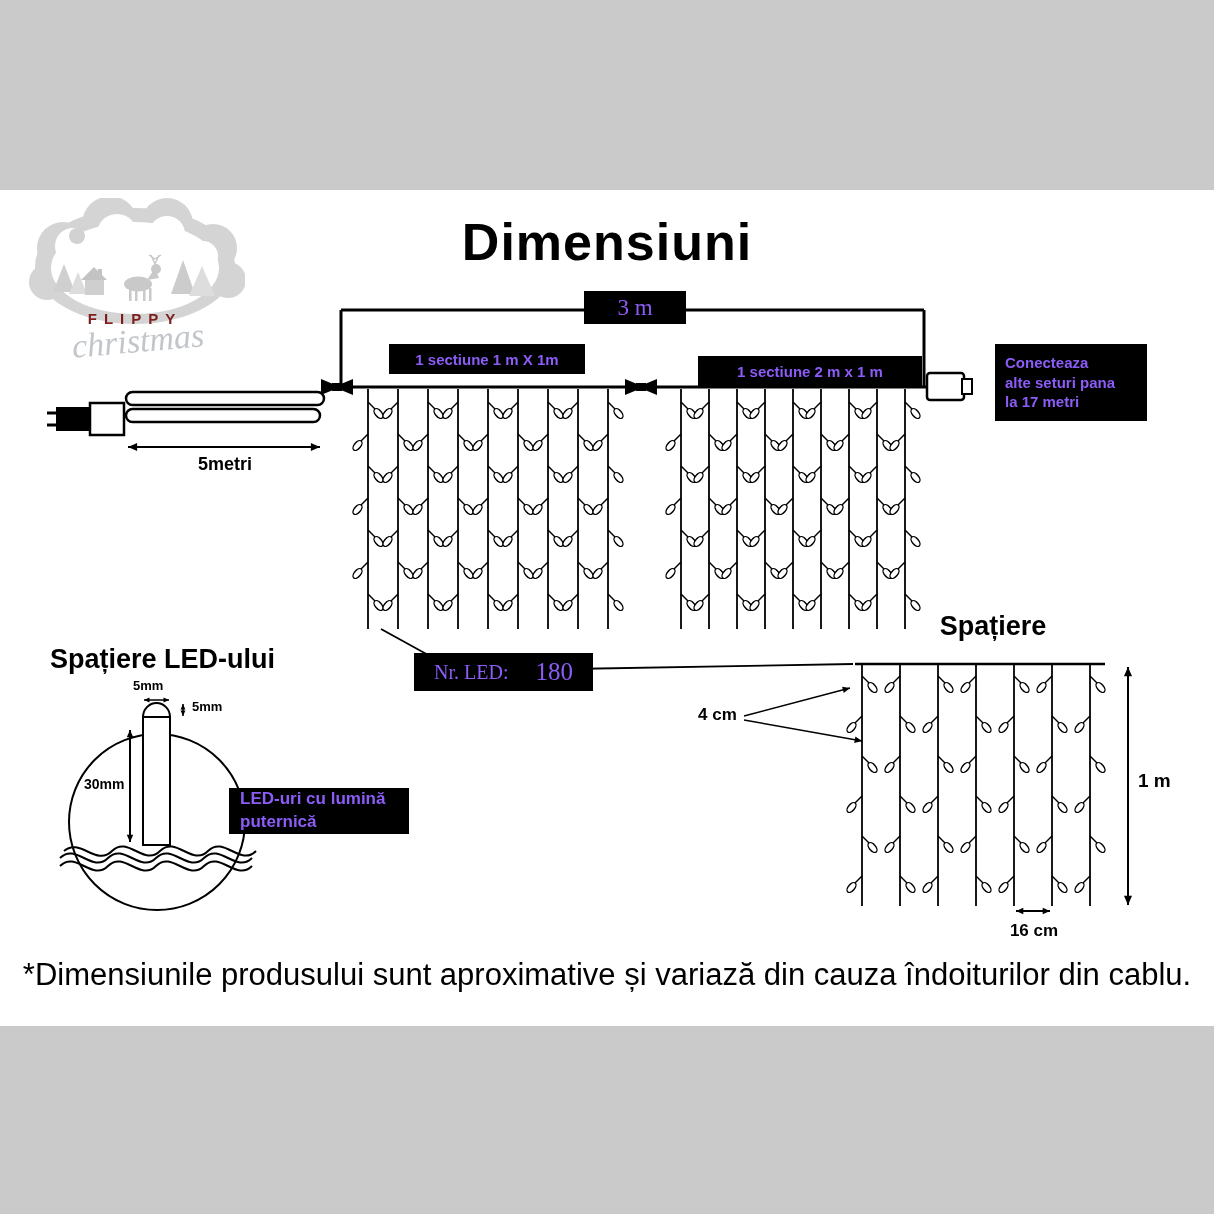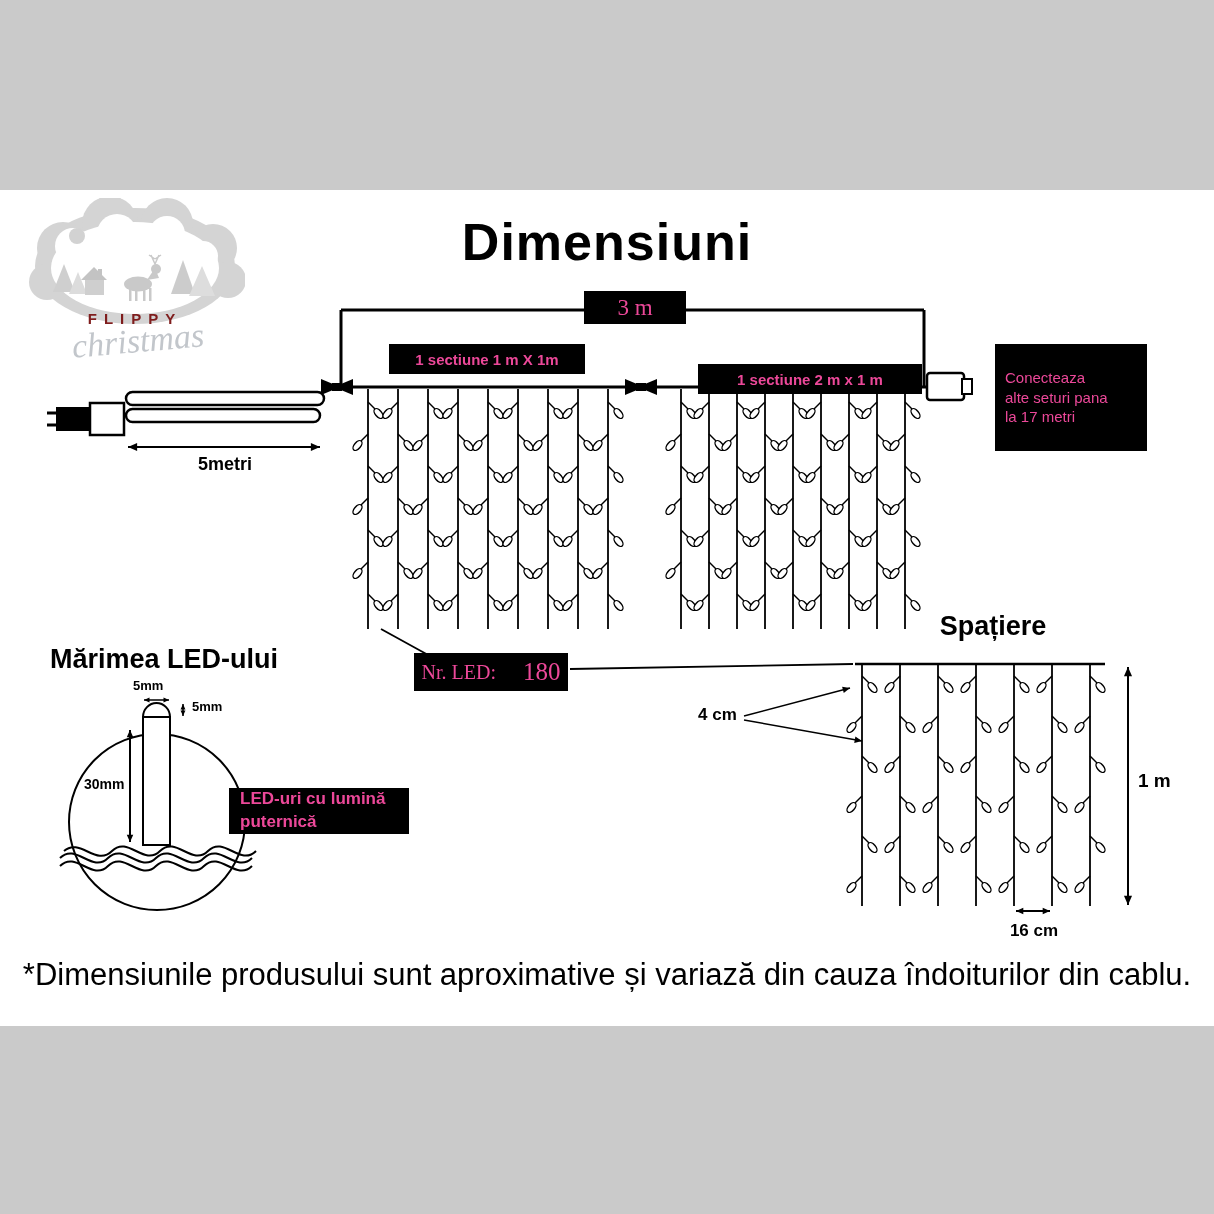--- a/index.html
+++ b/index.html
@@ -2,29 +2,29 @@
 <html><head>
 <meta charset="utf-8">
 <style>
   html,body{margin:0;padding:0}
   body{width:1214px;height:1214px;position:relative;background:#cacaca;
        font-family:"Liberation Sans",sans-serif;color:#000;overflow:hidden}
   .panel{position:absolute;left:0;top:190px;width:1214px;height:836px;background:#fff}
   #art{position:absolute;left:0;top:0;width:1214px;height:1214px}
   .abs{position:absolute}
   .title{left:0;right:0;top:212px;text-align:center;font-size:52px;font-weight:bold;letter-spacing:1px}
-  .bb{background:#000;color:#ec4899;box-sizing:border-box}
+  .bb{background:#000;color:#8b5cf6;box-sizing:border-box}
   .center{display:flex;align-items:center;justify-content:center}
   .box3m{left:584px;top:291px;width:102px;height:33px;font-family:"Liberation Serif",serif;font-size:23px}
   .sec{height:30px;font-size:15px;font-weight:bold}
   .sec1{left:389px;top:344px;width:196px}
-  .sec2{left:698px;top:364px;width:224px}
-  .connect{left:995px;top:344px;width:152px;padding:24px 10px;font-size:15px;font-weight:normal;line-height:1.3;text-align:left}
+  .sec2{left:698px;top:356px;width:224px}
+  .connect{left:995px;top:344px;width:152px;padding:9px 10px;font-size:15px;font-weight:bold;line-height:1.3;text-align:left}
   .fivem{left:150px;top:454px;width:150px;text-align:center;font-size:18px;font-weight:bold}
-  .nrled{left:414px;top:653px;width:154px;height:38px;gap:27px;font-family:"Liberation Serif",serif}
+  .nrled{left:414px;top:653px;width:179px;height:38px;gap:27px;font-family:"Liberation Serif",serif}
   .nrled .l{font-size:20px}
   .nrled .v{font-size:25px}
   .spatiere{left:928px;top:611px;width:130px;text-align:center;font-size:27px;font-weight:600}
   .ninecm{left:698px;top:705px;font-size:17px;font-weight:bold}
   .onem{left:1138px;top:770px;font-size:19px;font-weight:600}
   .sixteen{left:996px;top:921px;width:76px;text-align:center;font-size:17px;font-weight:bold}
   .marimea{left:50px;top:644px;font-size:27px;font-weight:600}
   .mm{font-size:13px;font-weight:bold}
   .mmW{left:133px;top:678px}
   .mmH{left:192px;top:699px}
@@ -481,21 +481,21 @@
 <div class="abs bb center nrled">
   <span class="l">Nr. LED:</span>
   <span class="v">180</span>
 </div>
 
 <div class="abs spatiere">Spațiere</div>
 <div class="abs ninecm">4 cm</div>
 <div class="abs onem">1 m</div>
 <div class="abs sixteen">16 cm</div>
 
-<div class="abs marimea">Mărimea LED-ului</div>
+<div class="abs marimea">Spațiere LED-ului</div>
 <div class="abs mm mmW">5mm</div>
 <div class="abs mm mmH">5mm</div>
 <div class="abs mm30">30mm</div>
 
 <div class="abs bb ledbox">
   <div>LED-uri cu lumină</div>
   <div>puternică</div>
 </div>
 
 <div class="abs foot">*Dimensiunile produsului sunt aproximative și variază din cauza îndoiturilor din cablu.</div>

